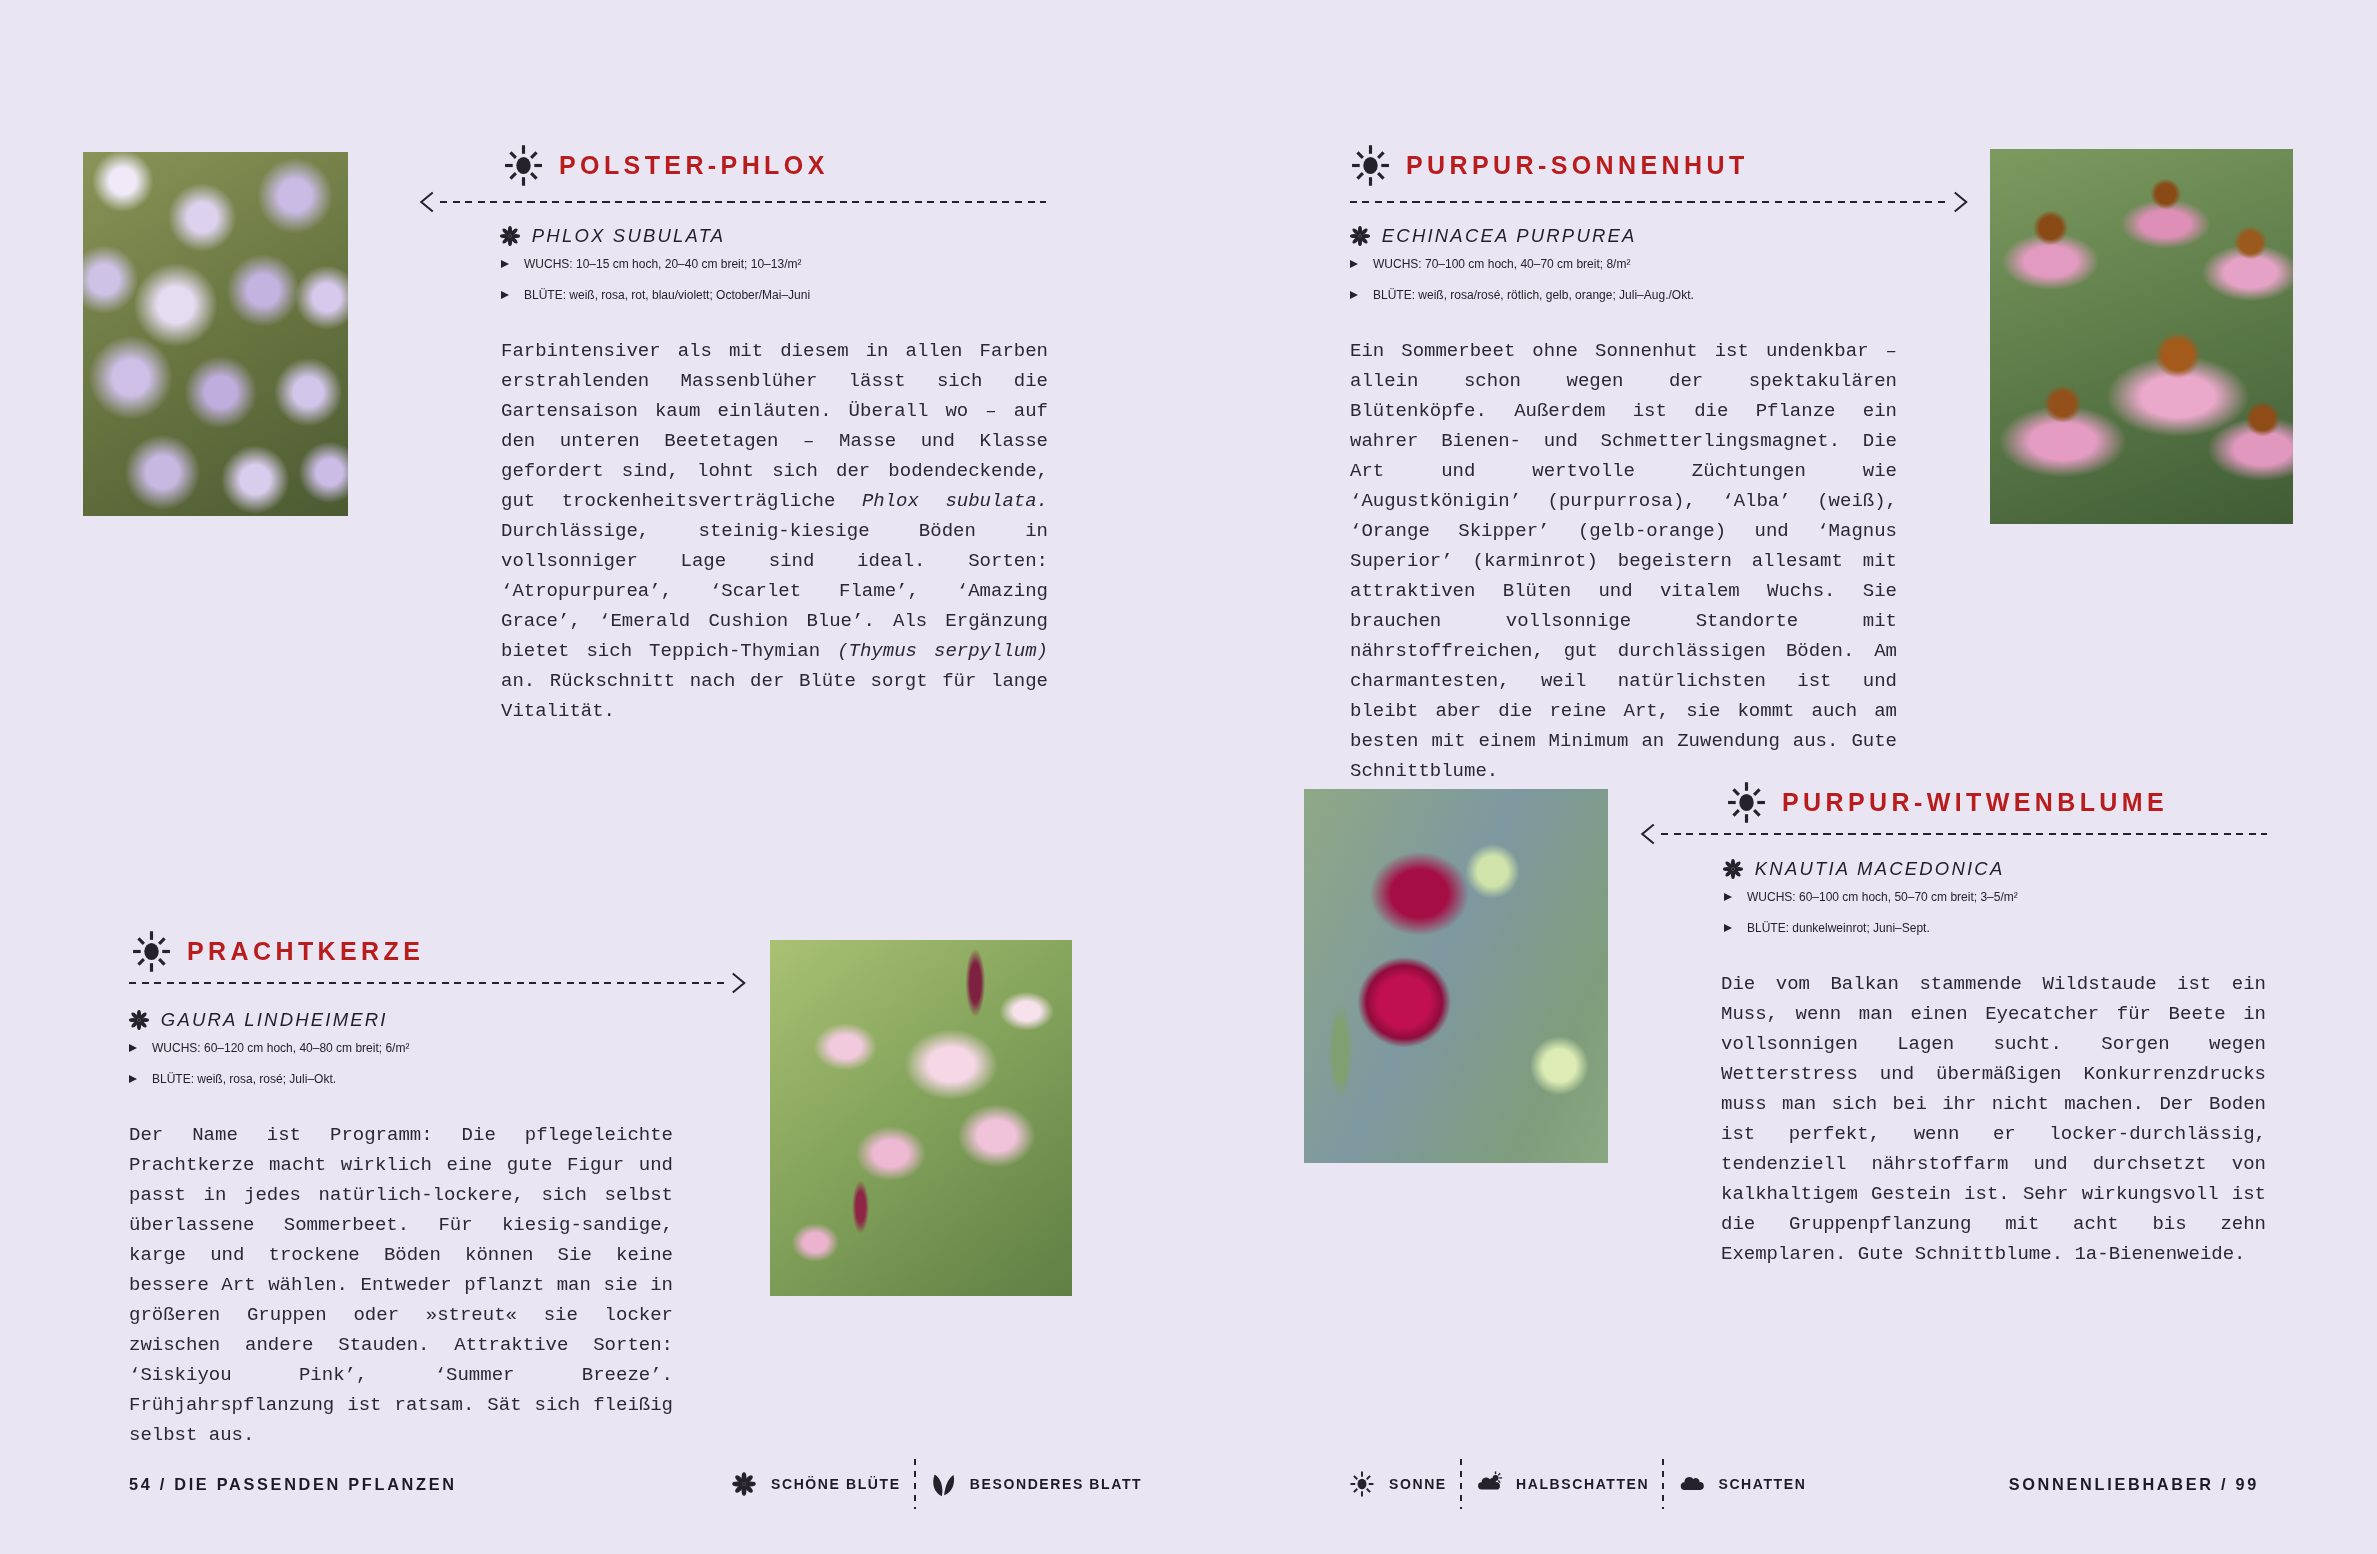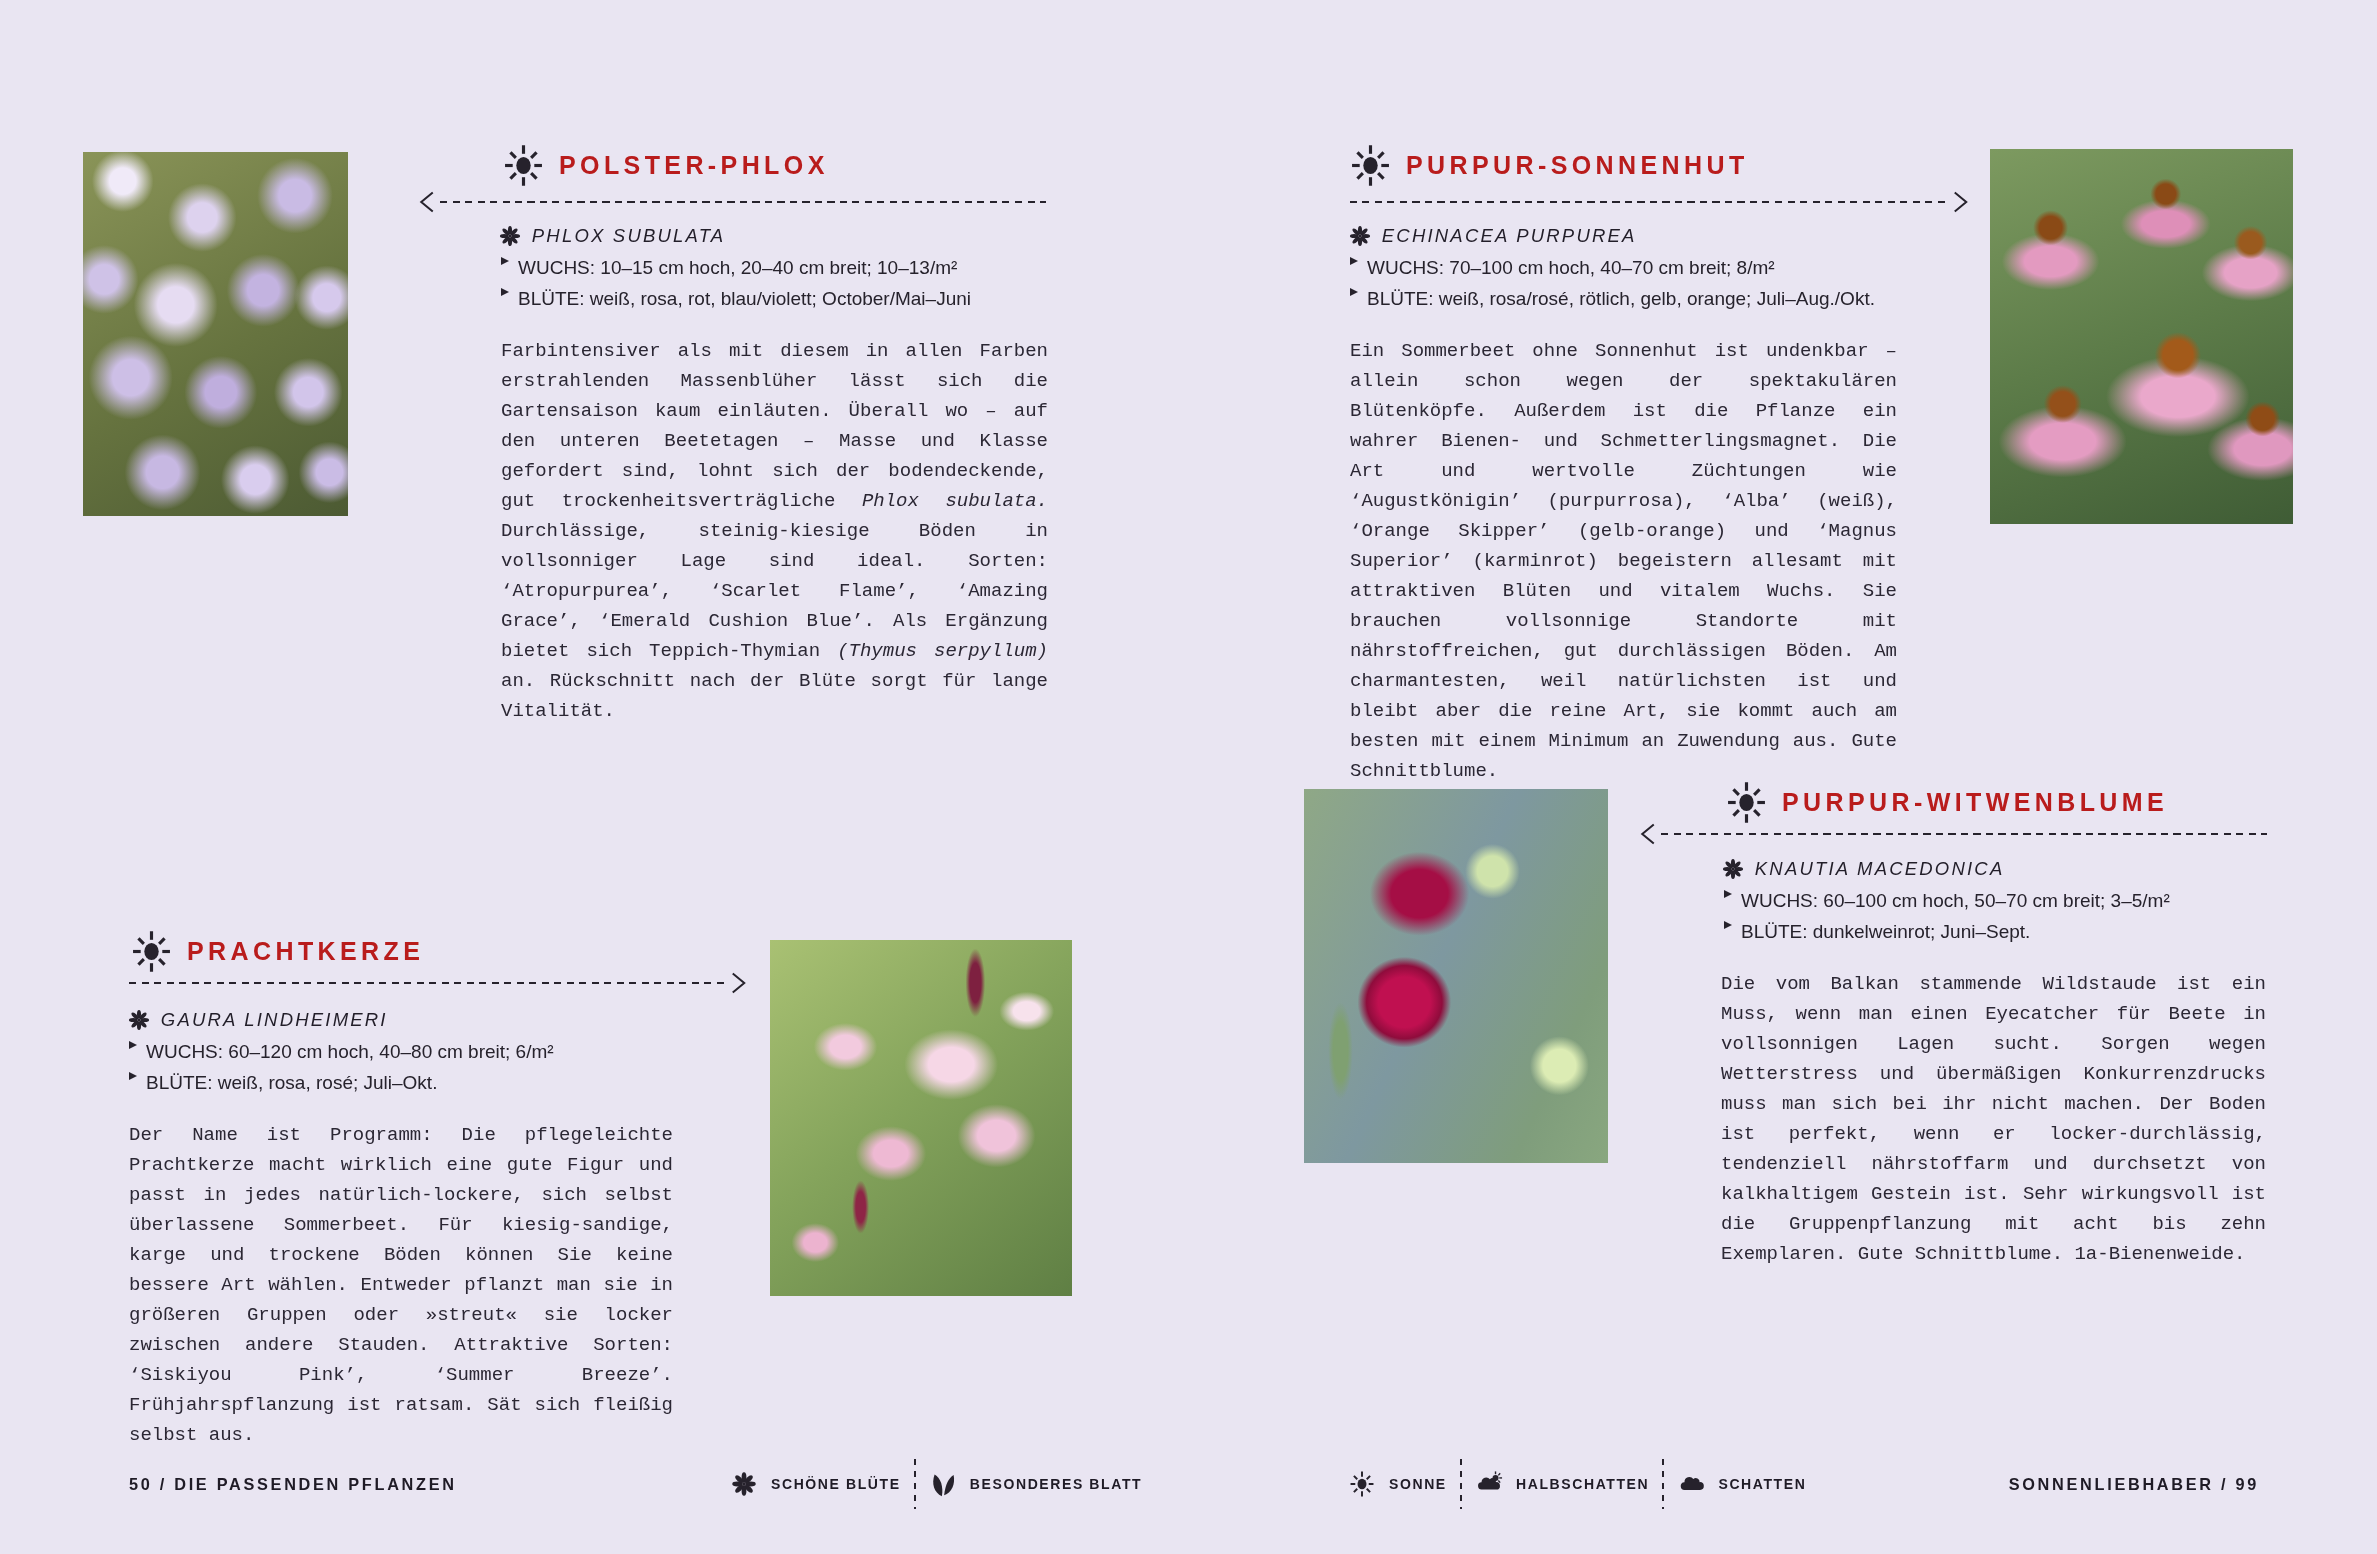--- a/index.html
+++ b/index.html
@@ -27,21 +27,21 @@
   }
   .dash svg{width:18.5px;height:24px;flex:0 0 auto;}
   
   .botanical-row{display:flex;align-items:center;gap:9.8px;}
   .botanical{
     font-size:18.5px;font-style:italic;font-weight:500;
     letter-spacing:2.2px;color:#221e29;white-space:nowrap;
   }
   .flower-ico{width:24px;height:24px;flex:0 0 auto;}
   
-  .spec{display:flex;align-items:flex-start;gap:9px;font-size:19px;color:#26222c;white-space:nowrap;}
+  .spec{display:flex;align-items:center;gap:15px;font-size:12px;color:#26222c;white-space:nowrap;}
   .bullet{
     width:0;height:0;flex:0 0 auto;
     border-left:8.2px solid #26222c;
     border-top:4.9px solid transparent;
     border-bottom:4.9px solid transparent;
   }
   
   .para{
     font-size:19px;line-height:30px;text-align:justify;
     color:#2b2734;hyphens:none;font-family:Liberation Mono, monospace;
@@ -398,21 +398,21 @@
 <div class="abs spec" style="left:1724px;top:890px;">
   <span class="bullet"></span>
   <span>WUCHS: 60–100 cm hoch, 50–70 cm breit; 3–5/m²</span>
 </div>
 <div class="abs spec" style="left:1724px;top:921px;">
   <span class="bullet"></span>
   <span>BLÜTE: dunkelweinrot; Juni–Sept.</span>
 </div>
 <div class="abs para" style="left:1721px;top:969px;width:545px;">Die vom Balkan stammende Wildstaude ist ein Muss, wenn man einen Eyecatcher für Beete in vollsonnigen Lagen sucht. Sorgen wegen Wetterstress und übermäßigen Konkurrenzdrucks muss man sich bei ihr nicht machen. Der Boden ist perfekt, wenn er locker-durchlässig, tendenziell nährstoffarm und durchsetzt von kalkhaltigem Gestein ist. Sehr wirkungsvoll ist die Gruppenpflanzung mit acht bis zehn Exemplaren. Gute Schnittblume. 1a-Bienenweide.</div>
 
-<div class="abs footer-text" style="left:129px;top:1475px;">50 / DIE PASSENDEN PFLANZEN</div>
+<div class="abs footer-text" style="left:129px;top:1475px;">54 / DIE PASSENDEN PFLANZEN</div>
 
 <div class="abs legend" style="left:730px;top:1459px;justify-content:center;">
   <span class="ico">
     <svg viewBox="0 0 100 100">
         <g class="ink">
       <g transform="rotate(0 50 50)">
             <ellipse cx="50" cy="26" rx="8.5" ry="18"></ellipse>
           </g>
       <g transform="rotate(45 50 50)">
             <ellipse cx="50" cy="26" rx="8.5" ry="18"></ellipse>

